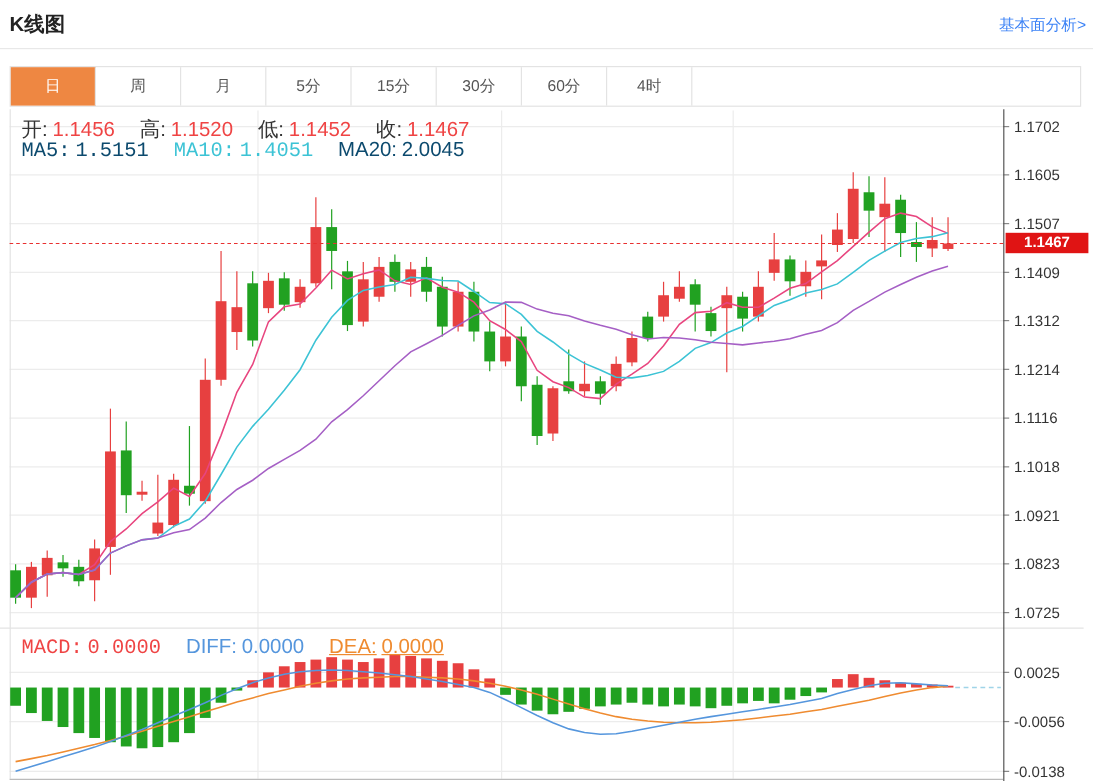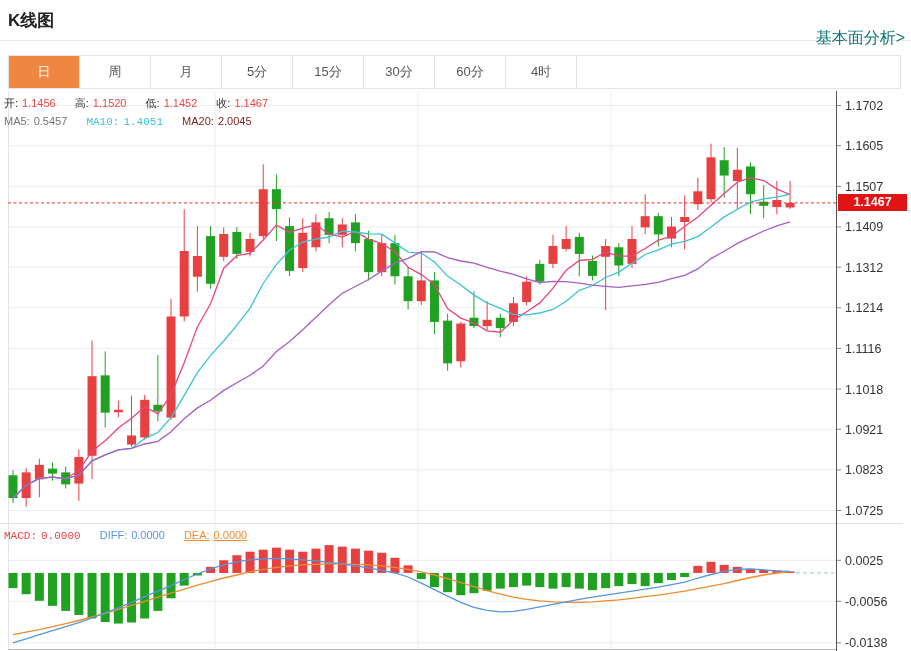--- a/index.html
+++ b/index.html
@@ -1,33 +1,33 @@
 <!DOCTYPE html>
 <html><head>
 <meta charset="utf-8">
 <style>
   html,body{margin:0;padding:0;background:#fff;}
   body{width:911px;height:651px;position:relative;overflow:hidden;
        font-family:"Liberation Sans","DejaVu Sans",sans-serif;}
   .header{position:absolute;left:0;top:0;width:911px;height:40px;border-bottom:1px solid #e8e8e8;}
   .page-title{position:absolute;left:8px;top:9px;font-size:17px;font-weight:bold;color:#222;}
-  .analysis-link{position:absolute;right:6px;top:28px;font-size:16px;color:#0f766e;cursor:pointer;text-decoration:none;}
+  .analysis-link{position:absolute;right:6px;top:12px;font-size:13px;color:#3b82f6;cursor:pointer;text-decoration:none;}
   .tabbar{position:absolute;left:8px;top:55px;width:893px;height:34px;border:1px solid #e3e3e3;display:flex;background:#fff;box-sizing:border-box;}
   .tab{width:70px;height:32px;line-height:32px;text-align:center;font-size:13px;color:#555;border-right:1px solid #e3e3e3;cursor:pointer;flex:none;}
   .tab.active{background:#ee8742;color:#fff;}
   .tab-filler{flex:1;}
   #chart-svg{position:absolute;left:0;top:0;}
-  .readout{position:absolute;left:4px;font-size:11px;white-space:nowrap;z-index:5;text-align:center;}
+  .readout{position:absolute;left:18px;font-size:17px;white-space:nowrap;z-index:5;text-align:center;}
   .readout span{margin-right:4px;}
   .readout .gap{margin-right:16px;}
   .lbl{color:#333;}
   .val-red{color:#ef4444;}
-  .ma5{color:#737373;}
+  .ma5{color:#0c4a6e;font-family:Liberation Mono, monospace;}
   .ma10{color:#3cc3d5;font-family:Liberation Mono, monospace;}
-  .ma20{color:#7f1d1d;}
+  .ma20{color:#0c4a6e;}
   .macd-v{color:#ef4444;font-family:Liberation Mono, monospace;}
   .diff-v{color:#5596dd;margin-top:40px;}
   .dea-v{color:#ef8b30;text-decoration:underline;}
   .price-tag{position:absolute;left:838px;width:69px;height:17px;background:#e01414;color:#fff;
              font-size:12.5px;font-weight:bold;line-height:17px;text-align:center;z-index:6;}
 </style>
 </head>
 <body>
 
 <div class="header">
@@ -287,21 +287,21 @@
   </svg>
 
 <div class="readout" style="top:96px;">
   <span class="lbl">开:</span><span class="val-red gap">1.1456</span>
   <span class="lbl">高:</span><span class="val-red gap">1.1520</span>
   <span class="lbl">低:</span><span class="val-red gap">1.1452</span>
   <span class="lbl">收:</span><span class="val-red">1.1467</span>
 </div>
 
 <div class="readout" style="top:115px;">
-  <span class="ma5">MA5:</span><span class="ma5 gap">0.5457</span>
+  <span class="ma5">MA5:</span><span class="ma5 gap">1.5151</span>
   <span class="ma10">MA10:</span><span class="ma10 gap">1.4051</span>
   <span class="ma20">MA20:</span><span class="ma20">2.0045</span>
 </div>
 
 <div class="readout" style="top:529px;">
   <span class="macd-v">MACD:</span><span class="macd-v gap">0.0000</span>
   <span class="diff-v">DIFF:</span><span class="diff-v gap">0.0000</span>
   <span class="dea-v">DEA:</span><span class="dea-v">0.0000</span>
 </div>
 

